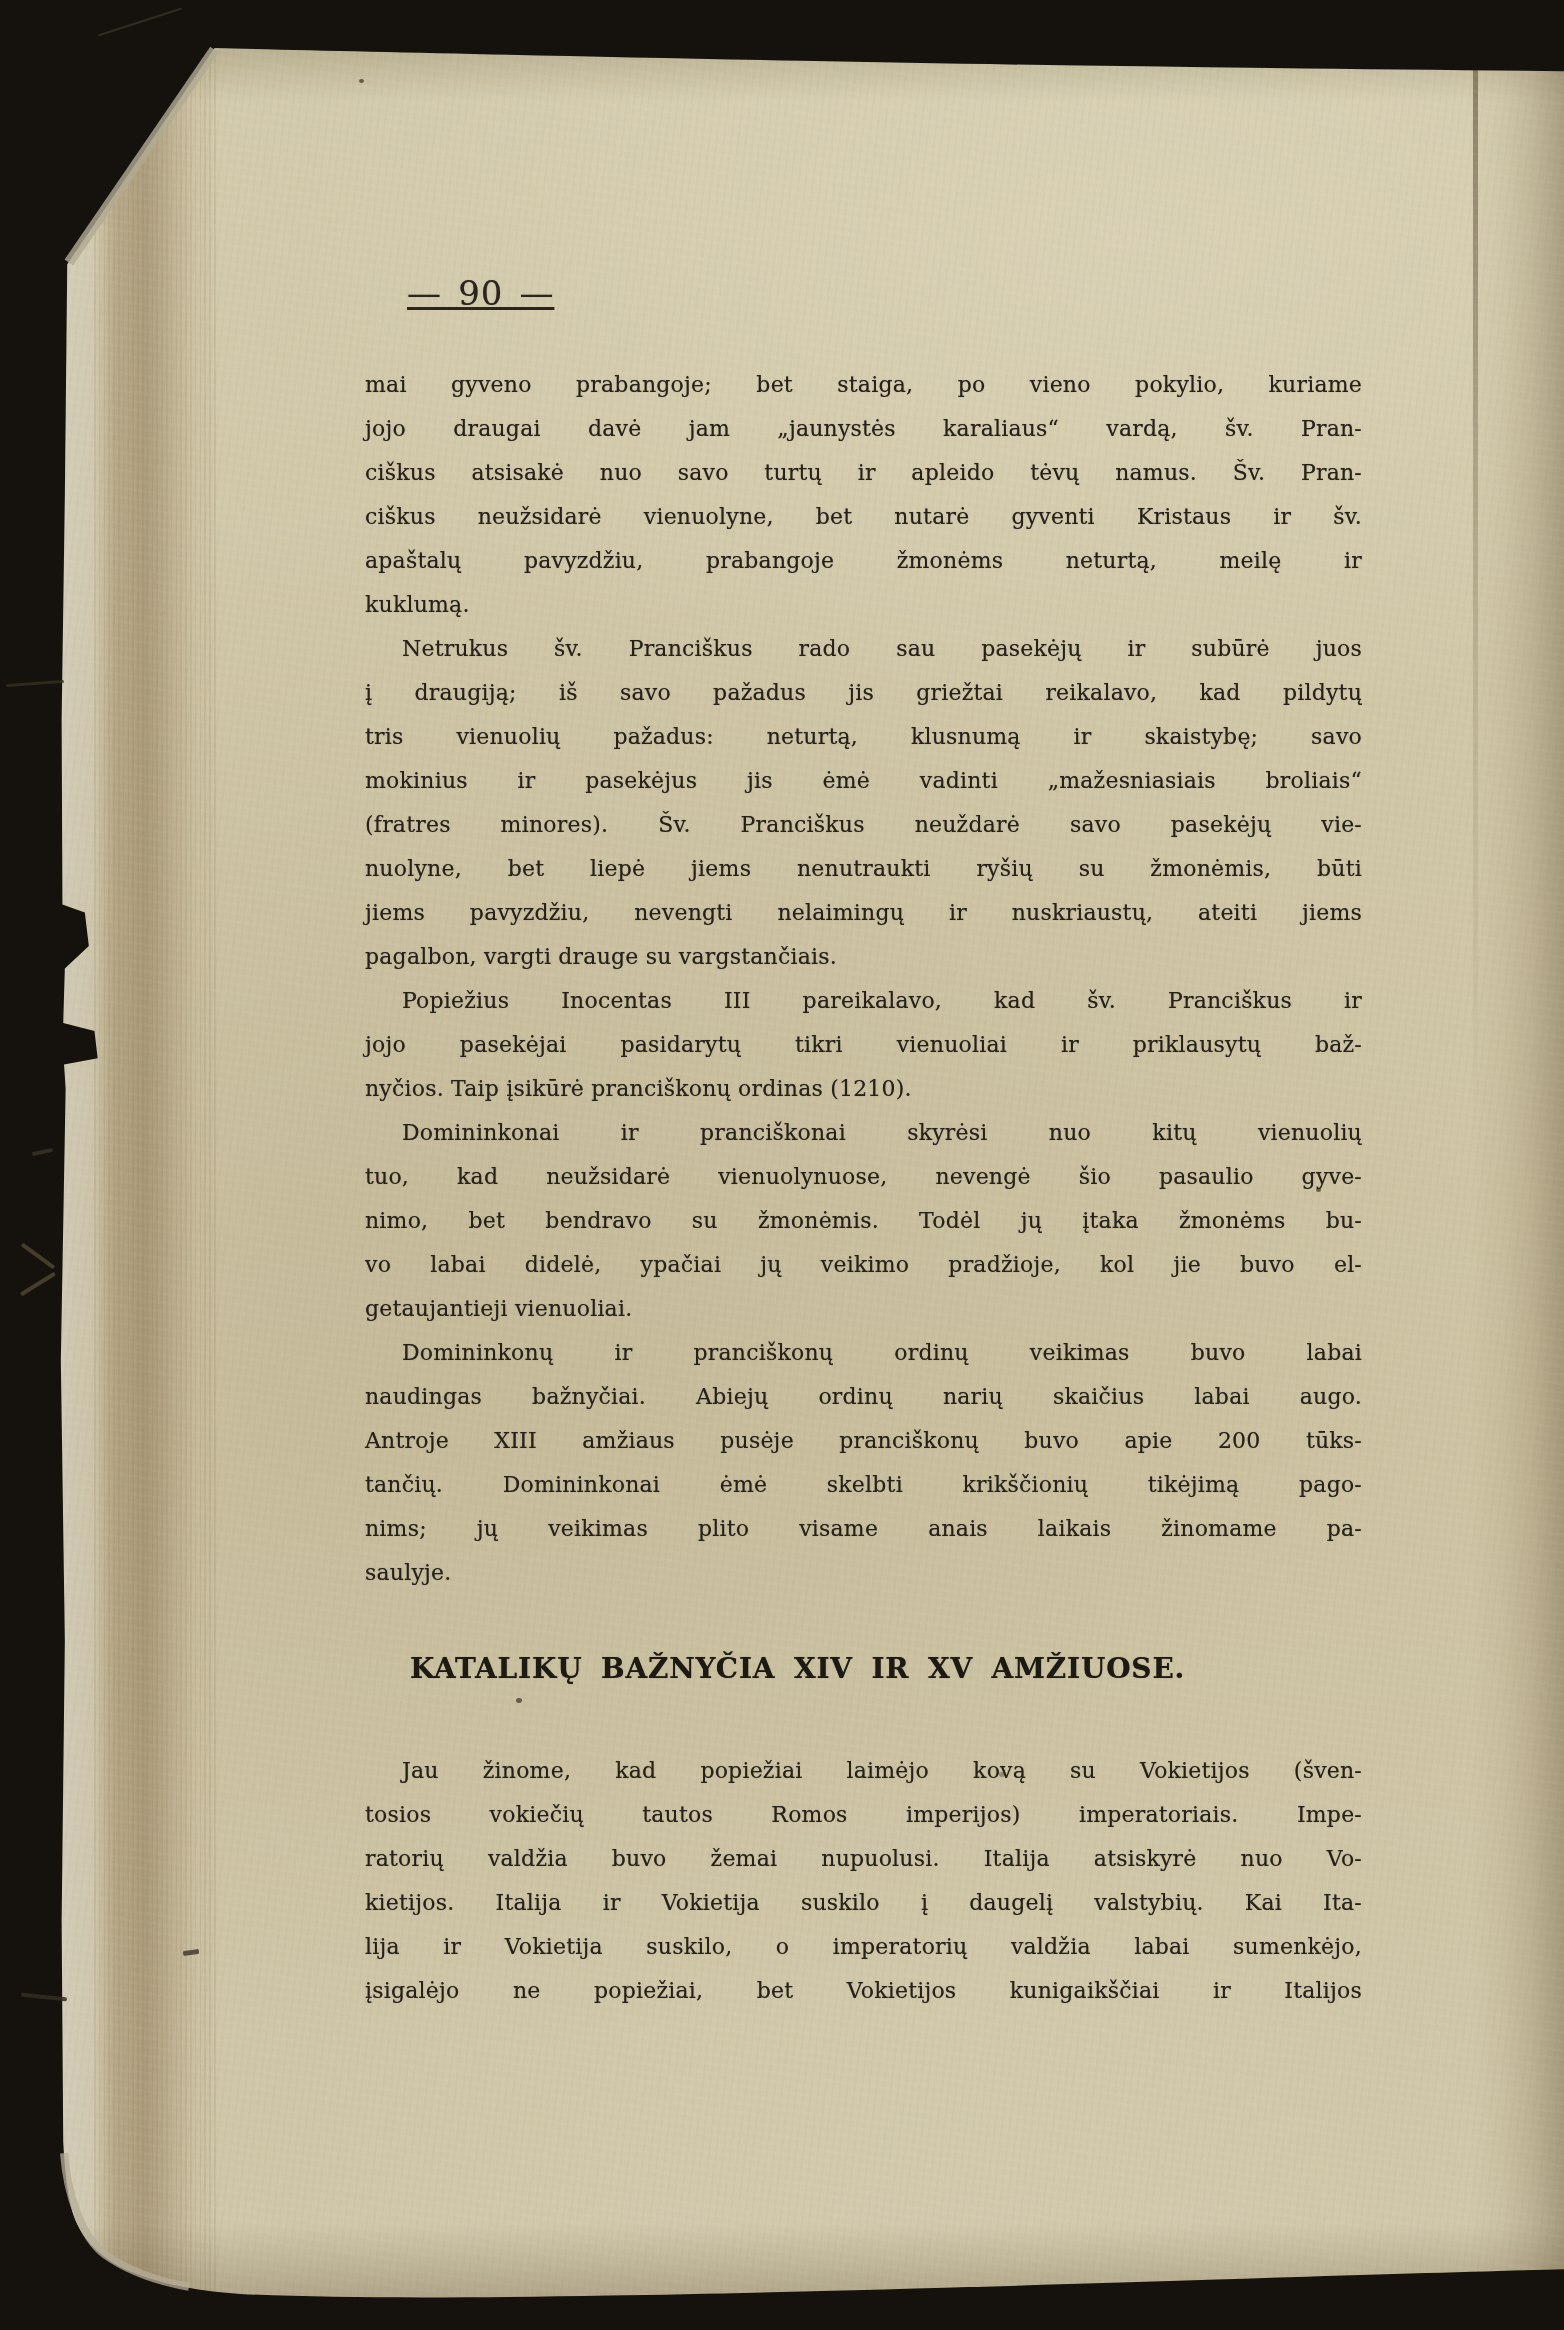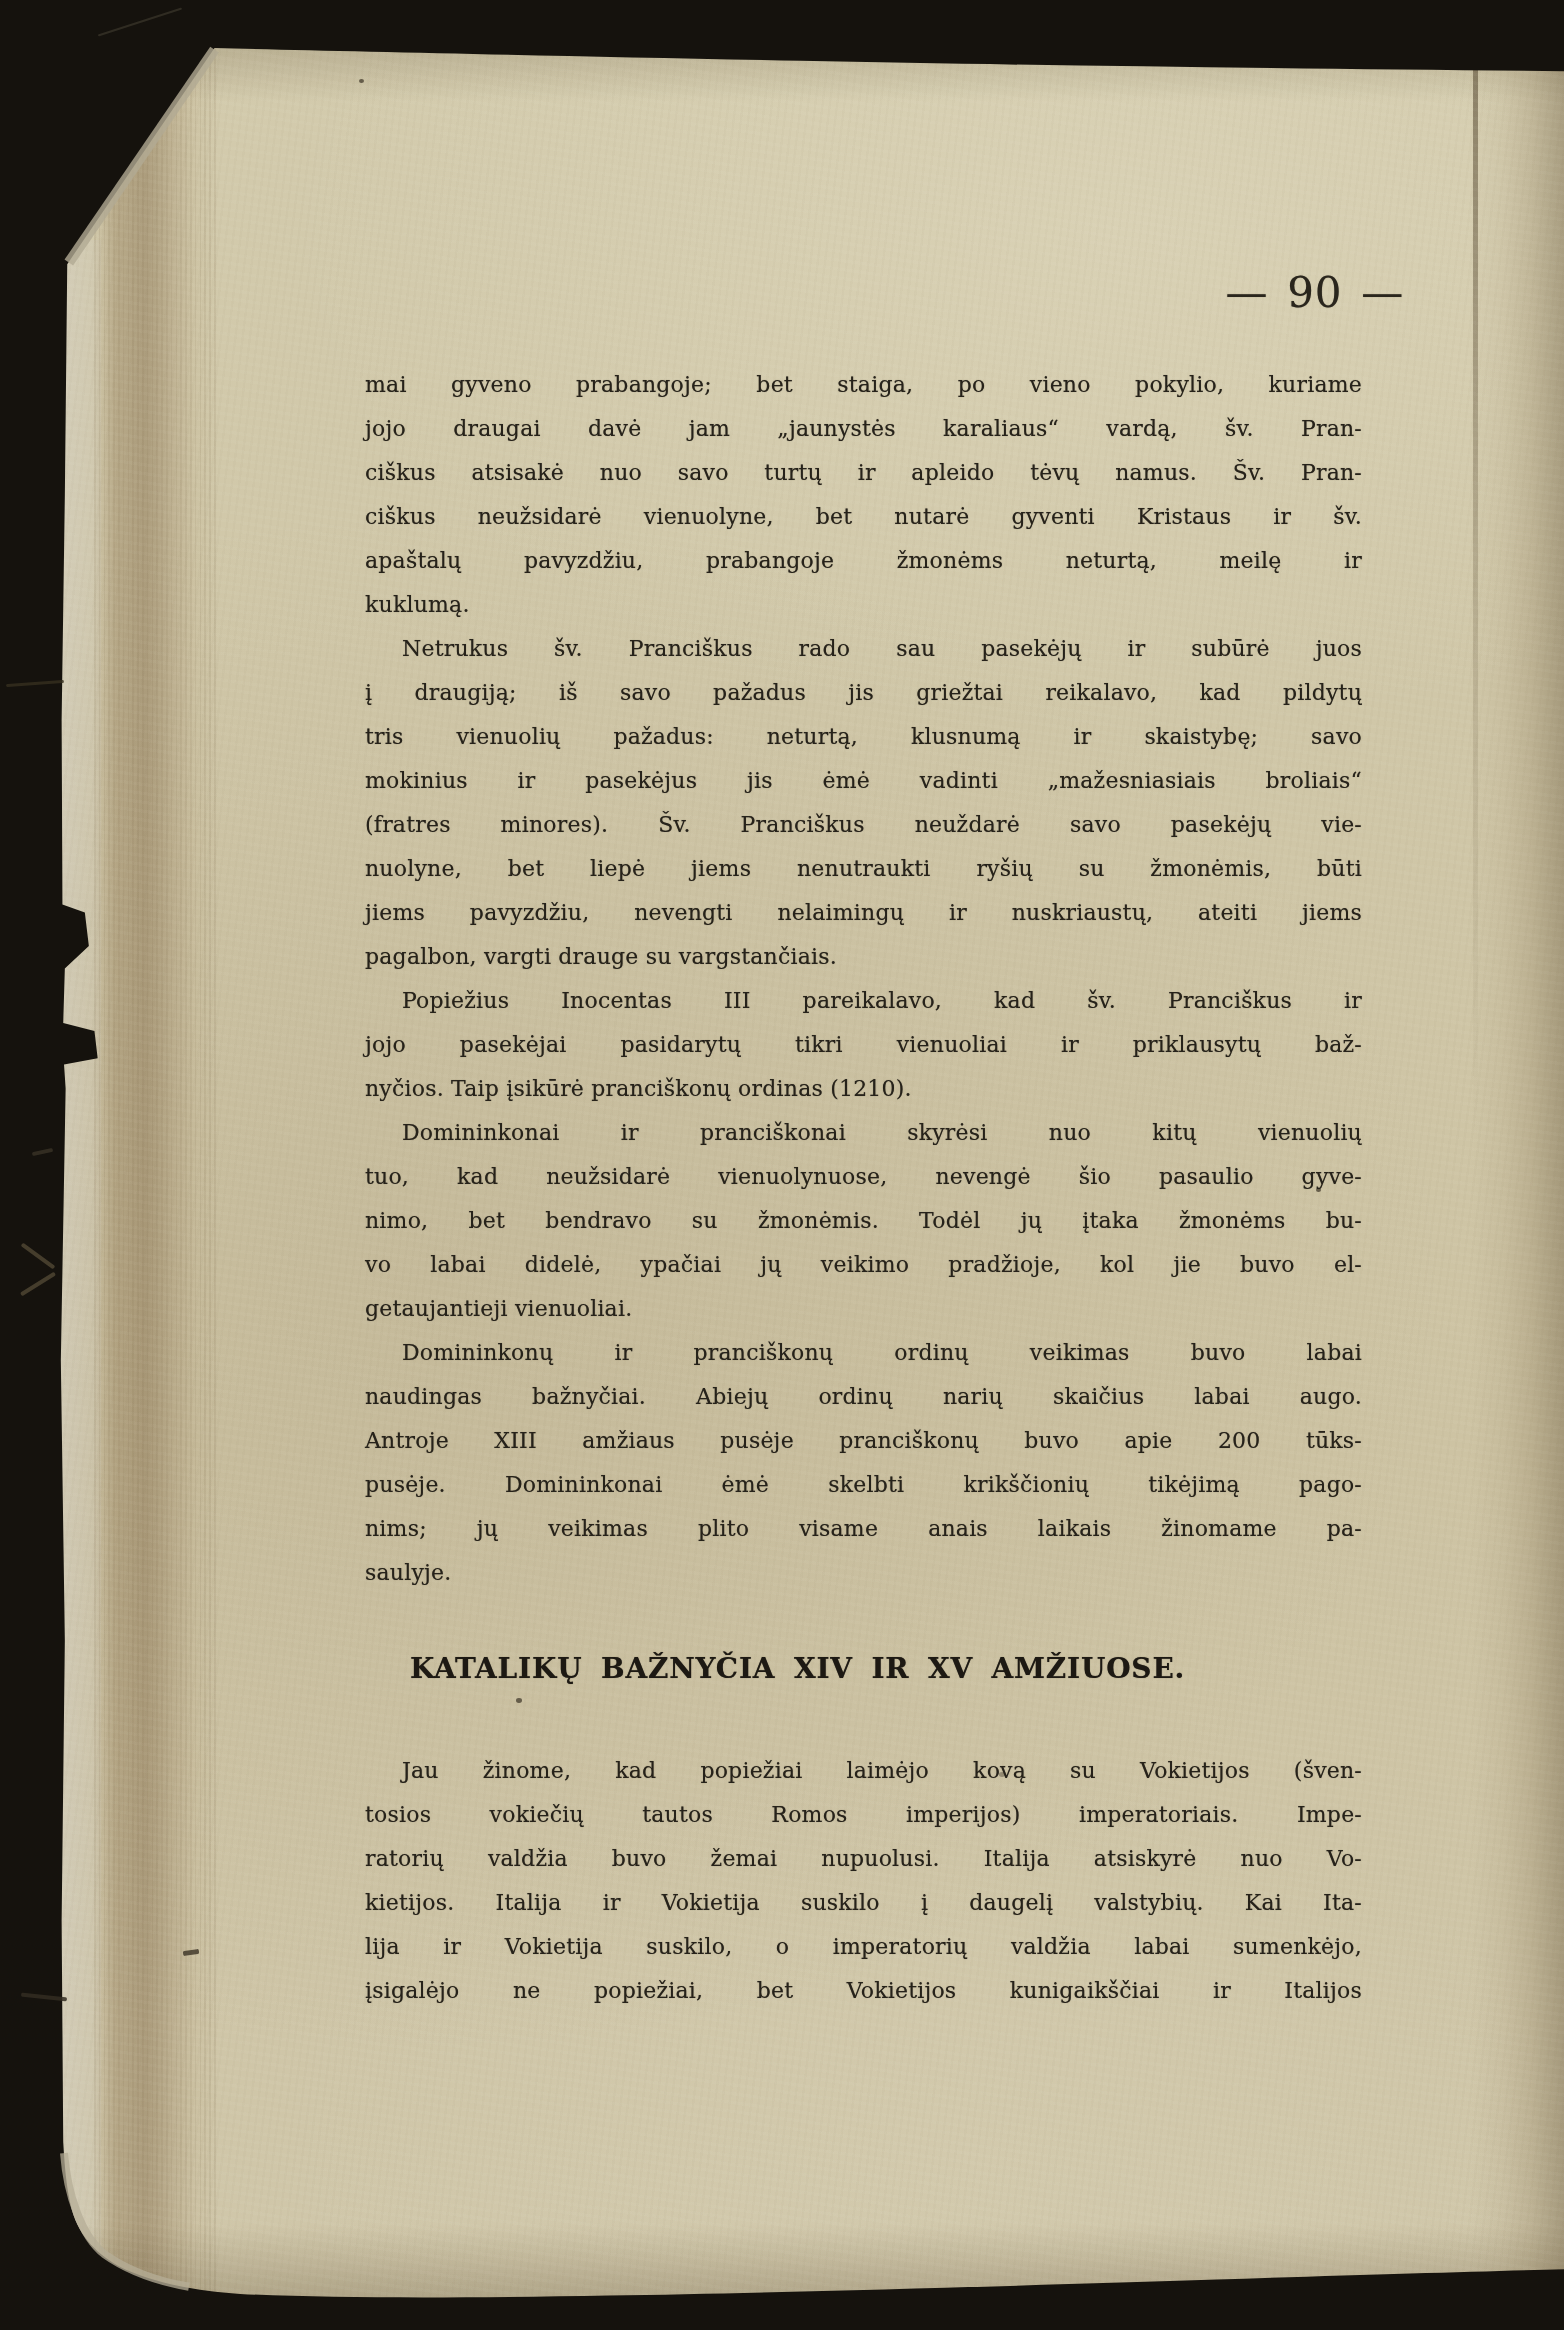--- a/index.html
+++ b/index.html
@@ -57,23 +57,23 @@
   .right-line {
     position: absolute; right: 86px; top: 67px; height: 46%; width: 4.8px; z-index: 9;
     border-radius: 2.4px;
     background: linear-gradient(180deg, rgba(68,54,32,0.50), rgba(68,54,32,0.14) 58%, rgba(68,54,32,0));
   }
 
   
   .pagenum {
     position: absolute; left: 365px; top: 274px; width: 997px; z-index: 30;
     transform: translateX(42px);
-    text-align: right;
-    font-size: 42px; line-height: 38px; letter-spacing: 0.8px; word-spacing: 4.8px;
-    color: #2a261d; text-shadow: 0 0 0.8px rgba(42,36,26,0.5);
+    text-align: left;
+    font-size: 34px; line-height: 38px; letter-spacing: 0.8px; word-spacing: 4.8px;
+    color: #2a261d; text-shadow: 0 0 0.8px rgba(42,36,26,0.5); text-decoration: underline;
   }
   .column {
     position: absolute; left: 365px; top: 363px; width: 997px; z-index: 30;
   }
   .line {
     height: 44px; line-height: 44px;
     font-size: 22px; letter-spacing: 0.2px;
     color: #26221a; text-shadow: 0 0 0.8px rgba(40,34,24,0.5);
     text-align: justify; text-align-last: justify;
     white-space: normal; overflow: visible;
@@ -133,21 +133,21 @@
     <div class="line">jojo pasekėjai pasidarytų tikri vienuoliai ir priklausytų baž-</div>
     <div class="line last">nyčios. Taip įsikūrė pranciškonų ordinas (1210).</div>
     <div class="line indent">Domininkonai ir pranciškonai skyrėsi nuo kitų vienuolių</div>
     <div class="line">tuo, kad neužsidarė vienuolynuose, nevengė šio pasaulio gyve-</div>
     <div class="line">nimo, bet bendravo su žmonėmis. Todėl jų įtaka žmonėms bu-</div>
     <div class="line">vo labai didelė, ypačiai jų veikimo pradžioje, kol jie buvo el-</div>
     <div class="line last">getaujantieji vienuoliai.</div>
     <div class="line indent">Domininkonų ir pranciškonų ordinų veikimas buvo labai</div>
     <div class="line">naudingas bažnyčiai. Abiejų ordinų narių skaičius labai augo.</div>
     <div class="line">Antroje XIII amžiaus pusėje pranciškonų buvo apie 200 tūks-</div>
-    <div class="line">pusėje. Domininkonai ėmė skelbti krikščionių tikėjimą pago-</div>
+    <div class="line">tančių. Domininkonai ėmė skelbti krikščionių tikėjimą pago-</div>
     <div class="line">nims; jų veikimas plito visame anais laikais žinomame pa-</div>
     <div class="line last">saulyje.</div>
     <div class="heading">KATALIKŲ BAŽNYČIA XIV IR XV AMŽIUOSE.</div>
     <div class="line indent">Jau žinome, kad popiežiai laimėjo kovą su Vokietijos (šven-</div>
     <div class="line">tosios vokiečių tautos Romos imperijos) imperatoriais. Impe-</div>
     <div class="line">ratorių valdžia buvo žemai nupuolusi. Italija atsiskyrė nuo Vo-</div>
     <div class="line">kietijos. Italija ir Vokietija suskilo į daugelį valstybių. Kai Ita-</div>
     <div class="line">lija ir Vokietija suskilo, o imperatorių valdžia labai sumenkėjo,</div>
     <div class="line">įsigalėjo ne popiežiai, bet Vokietijos kunigaikščiai ir Italijos</div>
   </div>

